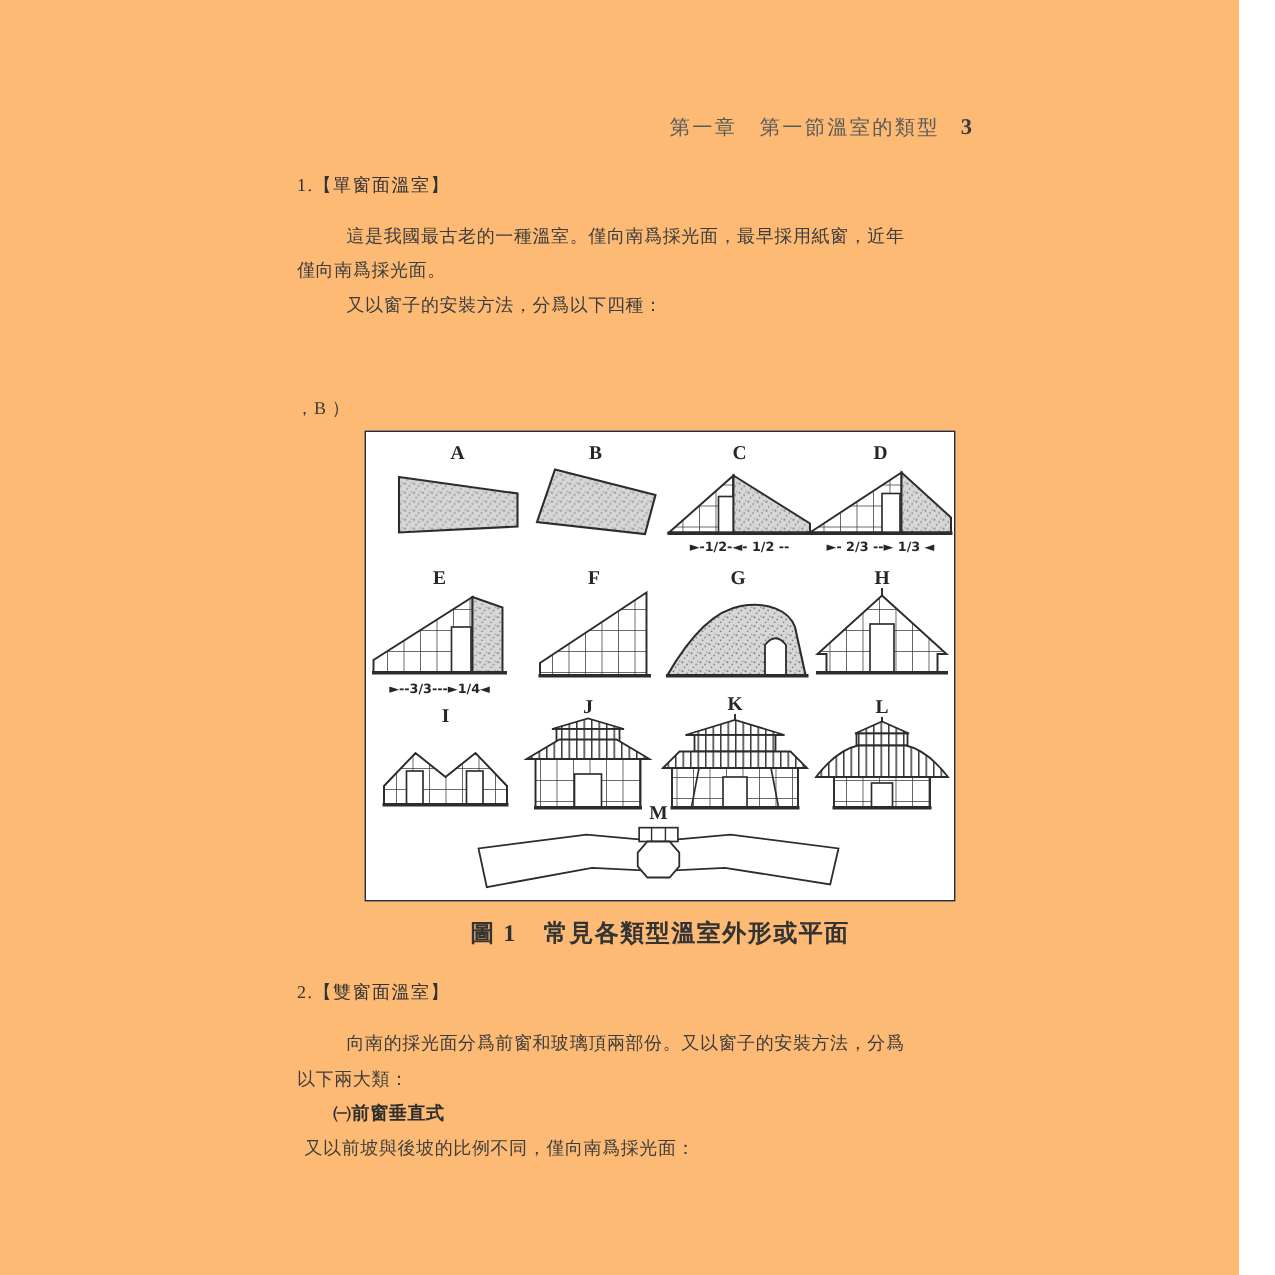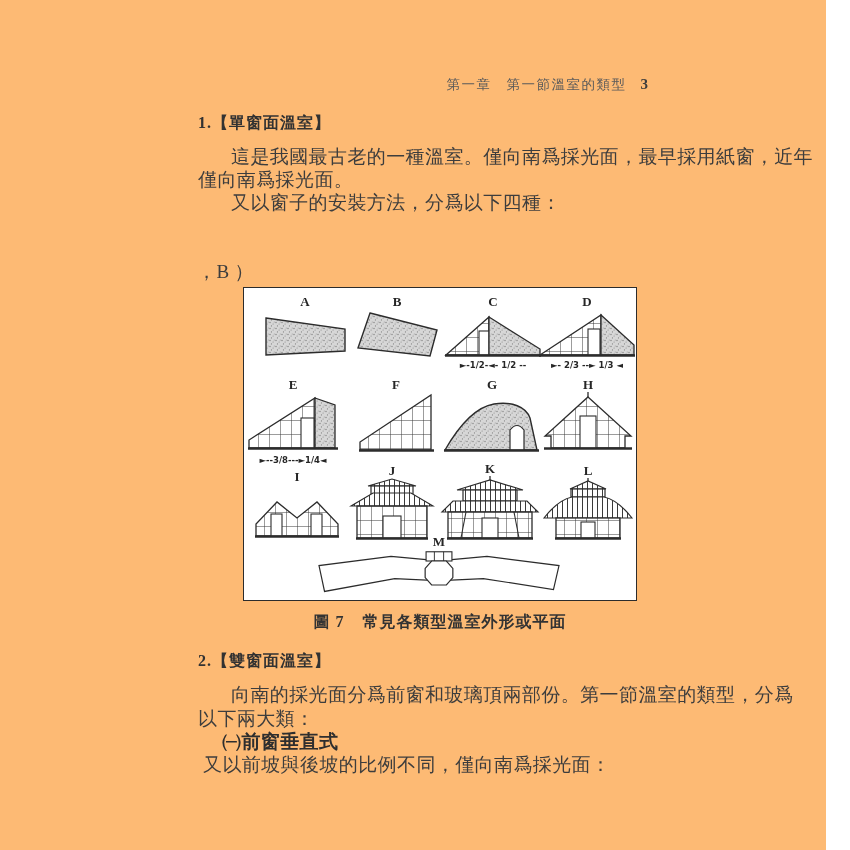--- a/index.html
+++ b/index.html
@@ -1,22 +1,22 @@
 <!DOCTYPE html>
 <html><head>
 <meta charset="utf-8">
 <style>
   html,body{margin:0;padding:0;background:#ffffff;}
   .page{position:relative;width:826px;height:850px;background:#fdba74;overflow:hidden;
         font-family:"Liberation Serif","DejaVu Serif",serif;color:#3d3d3d;}
-  .t{position:absolute;font-size:19px;letter-spacing:0.4px;white-space:nowrap;line-height:20px;}
+  .t{position:absolute;font-size:12px;letter-spacing:0.4px;white-space:nowrap;line-height:20px;}
   .hdr{position:absolute;top:76px;left:0;width:648px;text-align:right;font-size:13.5px;
        color:#5a5a5a;letter-spacing:1.5px;white-space:nowrap;}
   .hdr .pn{font-size:15px;font-weight:bold;color:#3c3c3c;margin-left:14px;letter-spacing:0;}
-  .h1{font-size:16px;font-weight:bold;color:#323232;letter-spacing:1px;}
+  .h1{font-size:12px;font-weight:normal;color:#323232;letter-spacing:1px;}
   .b{font-weight:bold;color:#2e2e2e;}
   .gap{display:inline-block;width:14px;}
   .figbox{position:absolute;left:243px;top:287px;width:394px;height:314px;
           border:1.5px solid #2c2c2c;box-sizing:border-box;background:#fff;}
   .cell{position:absolute;text-align:center;}
   .plabel{font-size:13px;font-weight:bold;color:#262626;height:13px;line-height:13px;
           font-family:"Liberation Serif",serif;}
   .dim{font-size:8.5px;font-weight:bold;color:#262626;white-space:nowrap;
        font-family:"DejaVu Sans",sans-serif;margin-top:1px;}
   .cell svg{display:block;margin:1px auto 0 auto;}
@@ -95,21 +95,21 @@
     </div>
 
     <div class="cell" style="left:2px;top:90px;width:94px;">
       <div class="plabel">E</div>
       <svg width="92" height="62" viewBox="0 0 92 62">
         <polygon points="2,56 2,48 68,6 68,56" fill="url(#grid)" stroke="#2c2c2c" stroke-width="1.3"></polygon>
         <rect x="54" y="26" width="13" height="30" fill="#fff" stroke="#2c2c2c" stroke-width="1.1"></rect>
         <polygon points="68,6 88,13 88,56 68,56" fill="url(#stip)" stroke="#2c2c2c" stroke-width="1.3"></polygon>
         <line x1="1" y1="56.5" x2="91" y2="56.5" stroke="#2c2c2c" stroke-width="2.4"></line>
       </svg>
-      <div class="dim">►--3/8---►1/4◄</div>
+      <div class="dim">►--3/3---►1/4◄</div>
     </div>
     <div class="cell" style="left:112px;top:90px;width:80px;">
       <div class="plabel">F</div>
       <svg width="78" height="62" viewBox="0 0 78 62">
         <polygon points="3,58 3,50 74,3 74,58" fill="url(#grid)" stroke="#2c2c2c" stroke-width="1.3"></polygon>
         <line x1="2" y1="58.5" x2="77" y2="58.5" stroke="#2c2c2c" stroke-width="2.4"></line>
       </svg>
     </div>
     <div class="cell" style="left:198px;top:90px;width:100px;">
       <div class="plabel">G</div>
@@ -184,22 +184,22 @@
         <rect x="126" y="3" width="28" height="10" fill="#fff" stroke="#2c2c2c" stroke-width="1.2"></rect>
         <line x1="135" y1="3" x2="135" y2="13" stroke="#2c2c2c" stroke-width="1"></line>
         <line x1="145" y1="3" x2="145" y2="13" stroke="#2c2c2c" stroke-width="1"></line>
         <polygon points="132,13 148,13 155,21 155,31 148,39 132,39 125,31 125,21" fill="#fff" stroke="#2c2c2c" stroke-width="1.3"></polygon>
       </svg>
     </div>
 
   </div>
 
   <div class="caption">
-    <span class="cno">圖 7</span><span>常見各類型溫室外形或平面</span>
+    <span class="cno">圖 1</span><span>常見各類型溫室外形或平面</span>
   </div>
 
   <div class="t h1" style="left:198px;top:651px;">2.【雙窗面溫室】</div>
-  <div class="t" style="left:231px;top:685px;">向南的採光面分爲前窗和玻璃頂兩部份。第一節溫室的類型，分爲</div>
+  <div class="t" style="left:231px;top:685px;">向南的採光面分爲前窗和玻璃頂兩部份。又以窗子的安裝方法，分爲</div>
   <div class="t" style="left:198px;top:709px;">以下兩大類：</div>
   <div class="t b" style="left:222px;top:732px;">㈠前窗垂直式</div>
   <div class="t" style="left:203px;top:755px;">又以前坡與後坡的比例不同，僅向南爲採光面：</div>
 
 </div>
 
 </body></html>

